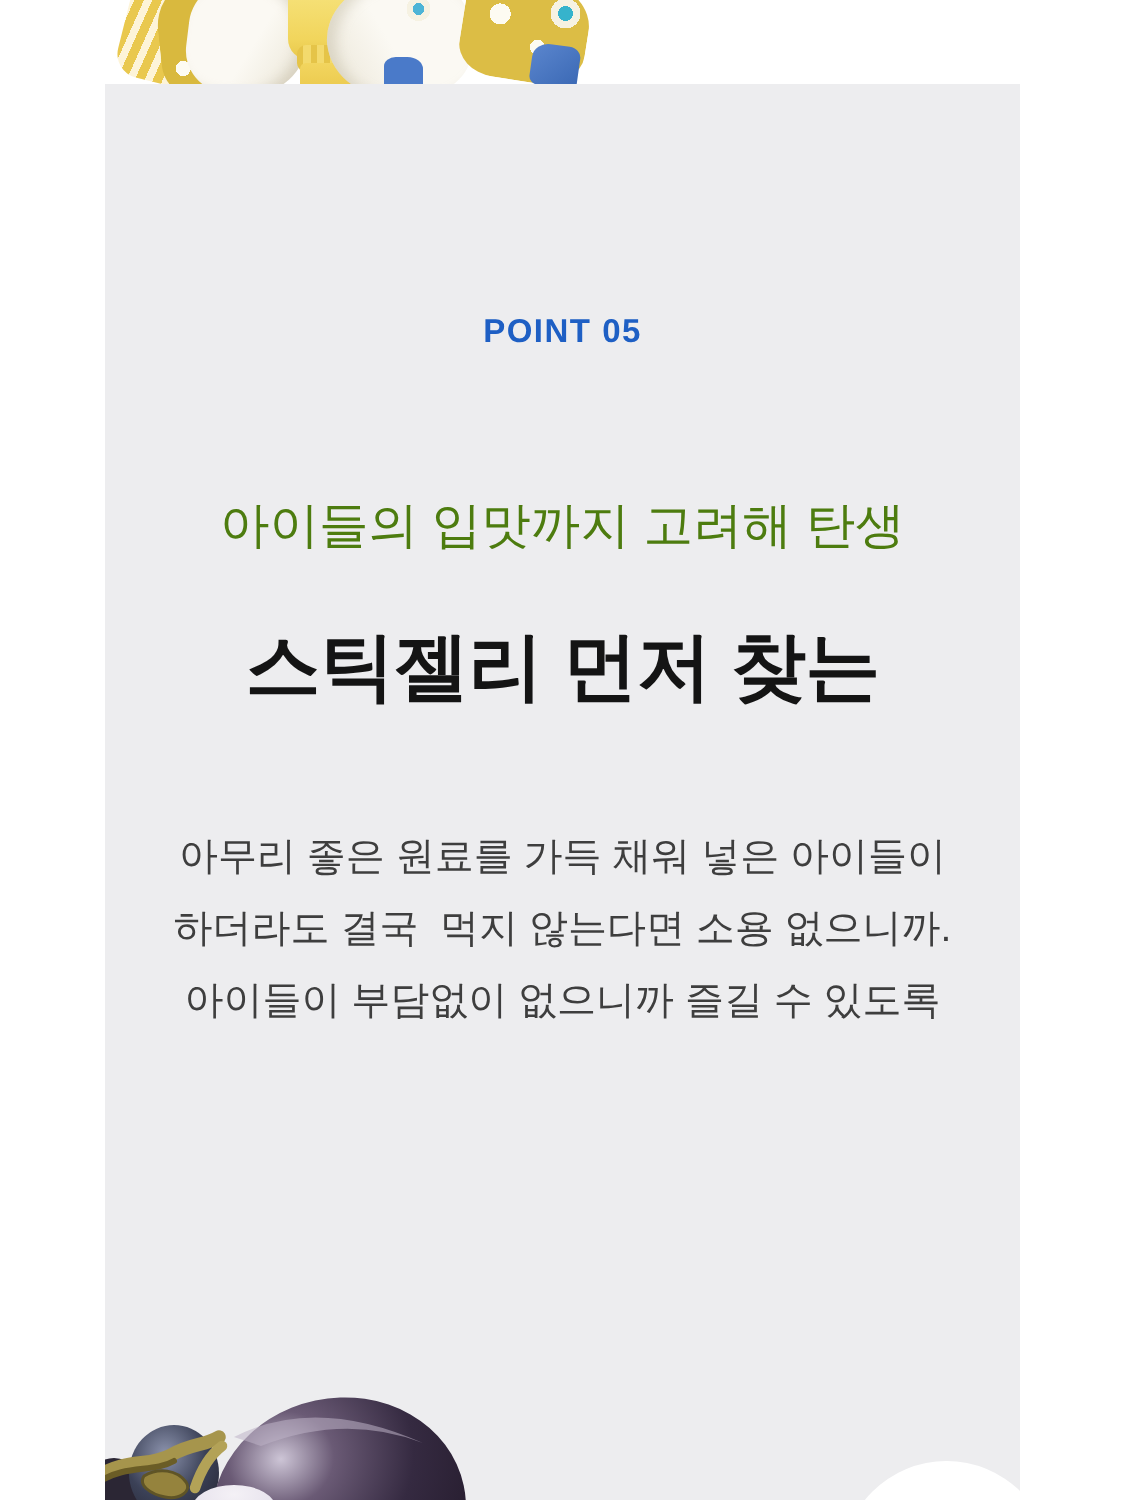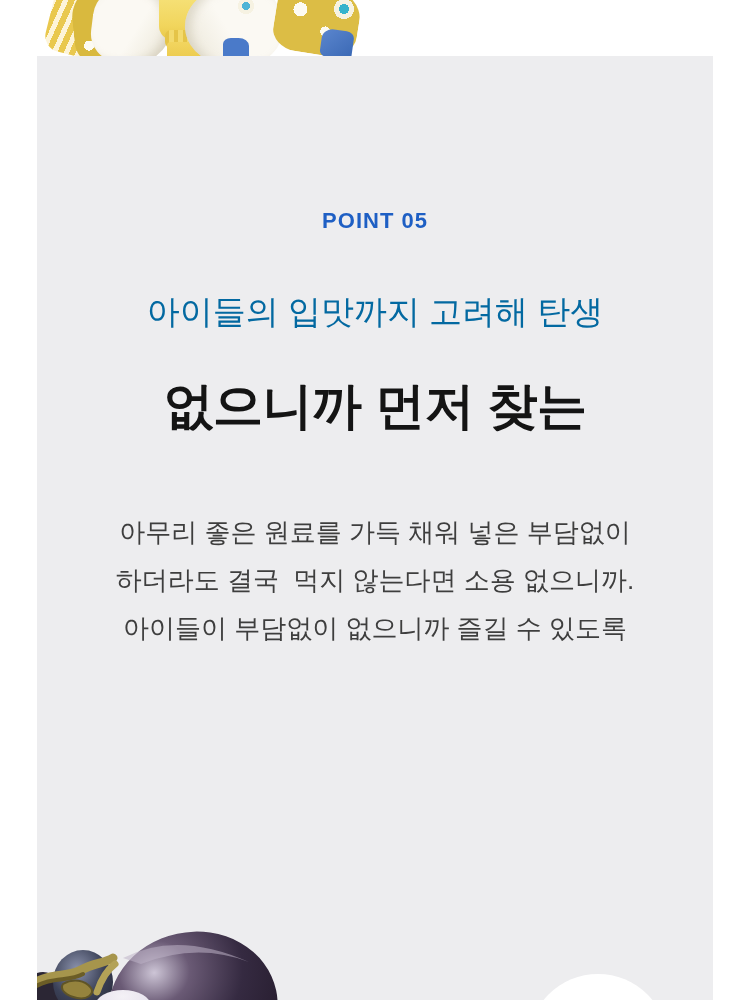--- a/index.html
+++ b/index.html
@@ -1,21 +1,21 @@
 <!DOCTYPE html>
 <html><head>
 <meta charset="utf-8">
 <style>
   * { margin: 0; padding: 0; box-sizing: border-box; }
   html, body { background: #ffffff; }
   body { font-family: "Liberation Sans", "DejaVu Sans", sans-serif; }
 
   .page {
     position: relative;
-    width: 676px;
+    width: 610px;
     height: 1000px;
     margin: 0 auto;
     overflow: hidden;
     background: #ffffff;
   }
 
   
   .photo-strip {
     position: relative;
     width: 100%;
@@ -109,25 +109,25 @@
     overflow: hidden;
   }
   .point-label {
     padding-top: 152px;
     font-size: 22px;
     font-weight: 600;
     letter-spacing: 1px;
     color: #1e5fc4;
   }
   .subtitle {
-    margin-top: 56px;
+    margin-top: 94px;
     font-size: 33px;
     font-weight: 400;
     line-height: 44px;
-    color: #0369a1;
+    color: #4d7c0f;
   }
   .title-block {
     margin-top: 32px;
     font-size: 50px;
     font-weight: 700;
     line-height: 80px;
     color: #141414;
     letter-spacing: -0.5px;
   }
   .title-line2 { color: #173f80; }
@@ -170,25 +170,25 @@
     <div class="piece blue-fabric-right"></div>
   </div>
 
   <div class="gray-section">
 
     <div class="point-label">POINT 05</div>
 
     <div class="subtitle">아이들의 입맛까지 고려해 탄생</div>
 
     <div class="title-block">
-      <div class="title-line1">없으니까 먼저 찾는</div>
+      <div class="title-line1">스틱젤리 먼저 찾는</div>
     </div>
 
     <div class="body-text">
-      <span>아무리 좋은 원료를 가득 채워 넣은 부담없이</span>
+      <span>아무리 좋은 원료를 가득 채워 넣은 아이들이</span>
       <span>하더라도 결국  먹지 않는다면 소용 없으니까.</span>
       <span>아이들이 부담없이 없으니까 즐길 수 있도록</span>
     </div>
 
     <svg class="grapes" viewBox="0 0 256 80" xmlns="http://www.w3.org/2000/svg">
       <defs>
         <radialGradient id="bigGrape" cx="0.32" cy="0.22" r="0.95">
           <stop offset="0" stop-color="#cdc5d6"></stop>
           <stop offset="0.22" stop-color="#6a5a75"></stop>
           <stop offset="0.55" stop-color="#352a41"></stop>

